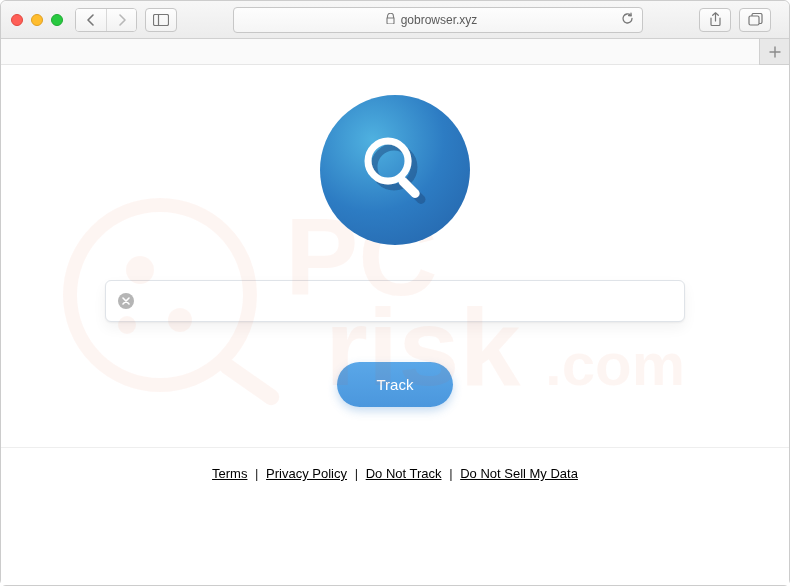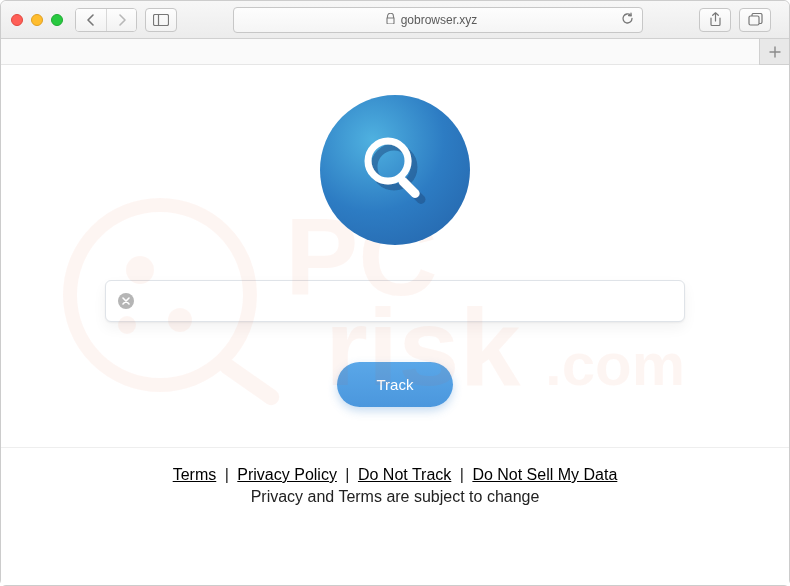--- a/index.html
+++ b/index.html
@@ -92,21 +92,21 @@
       color: #fff; font-size: 15px;
       cursor: pointer;
       box-shadow: 0 4px 10px rgba(70,140,210,0.3);
     }
     .footer {
       margin-top: 40px;
       width: 100%;
       border-top: 1px solid #eee;
       padding-top: 18px;
       text-align: center;
-      font-size: 16px; color: #222;
+      font-size: 13px; color: #222;
     }
     .footer a { color: #000; text-decoration: underline; cursor: pointer; }
     .footer .sep { margin: 0 4px; }
     .footer-sub { margin-top: 4px; }
     .lock-icon { font-size: 10px; color: #7a7a7a; }
   </style>
 </head>
 <body>
 
 <div class="window">
@@ -224,17 +224,16 @@
     <div class="footer">
       <div>
         <a>Terms</a>
         <span class="sep">|</span>
         <a>Privacy Policy</a>
         <span class="sep">|</span>
         <a>Do Not Track</a>
         <span class="sep">|</span>
         <a>Do Not Sell My Data</a>
       </div>
-      <div class="footer-sub">Privacy and Terms are subject to change</div>
     </div>
 
   </div>
 </div>
 
 </body></html>

